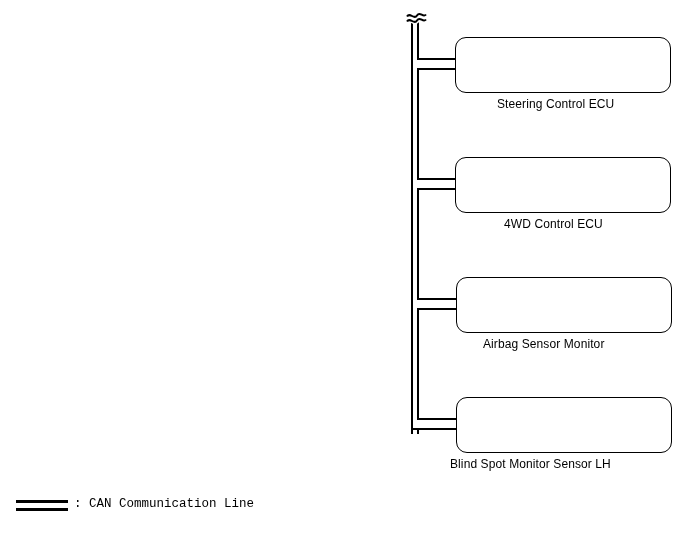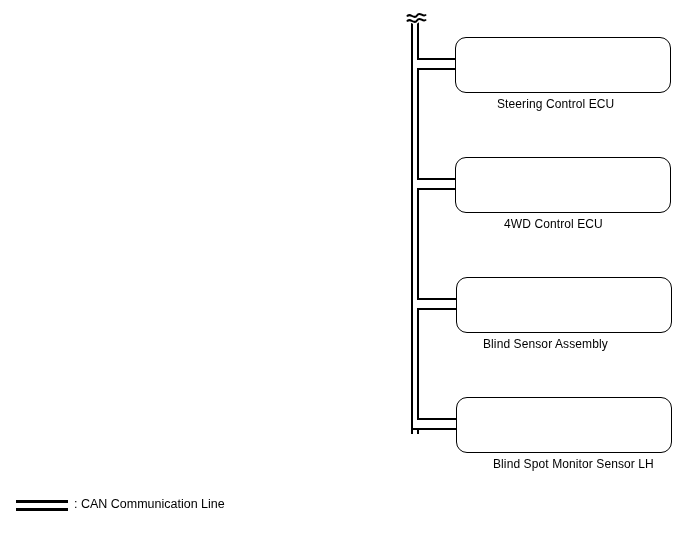--- a/index.html
+++ b/index.html
@@ -78,20 +78,21 @@
     display: block;
   }
   .legend-sample i.l1 { top: 4px; }
   .legend-sample i.l2 { top: 12px; }
   .legend-text {
     font-size: 12.5px;
     line-height: 14px;
     white-space: nowrap;
     margin-left: 6px;
     color: #000000;
+    font-family: Liberation Mono, monospace;
   }
 </style>
 </head>
 <body>
 
 <div id="canvas">
 
   <div class="bus-vert" style="left:411px; top:22px; width:8px; height:412px;"></div>
 
   <svg class="break-mark" style="left:403px; top:12px;" width="26" height="16" viewBox="0 0 26 16">
@@ -112,24 +113,24 @@
   <div style="position:absolute; left:411px; top:428px; width:10px; height:2px; background:#000000;"></div>
   <div style="position:absolute; left:417px; top:418px; width:2px; height:2px; background:#000000;"></div>
 
   <div class="ecu-box" style="left:455px; top:37px; width:216px; height:56px;"></div>
   <div class="ecu-label" style="left:497px; top:98px;">Steering Control ECU</div>
 
   <div class="ecu-box" style="left:455px; top:157px; width:216px; height:56px;"></div>
   <div class="ecu-label" style="left:504px; top:218px;">4WD Control ECU</div>
 
   <div class="ecu-box" style="left:456px; top:277px; width:216px; height:56px;"></div>
-  <div class="ecu-label" style="left:483px; top:338px;">Blind Sensor Assembly</div>
+  <div class="ecu-label" style="left:483px; top:338px;">Airbag Sensor Monitor</div>
 
   <div class="ecu-box" style="left:456px; top:397px; width:216px; height:56px;"></div>
-  <div class="ecu-label" style="left:493px; top:458px;">Blind Spot Monitor Sensor LH</div>
+  <div class="ecu-label" style="left:450px; top:458px;">Blind Spot Monitor Sensor LH</div>
 
   <div id="legend">
     <span class="legend-sample">
       <i class="l1"></i>
         <i class="l2"></i>
     </span>
     <span class="legend-text">: CAN Communication Line</span>
   </div>
 
 </div>

